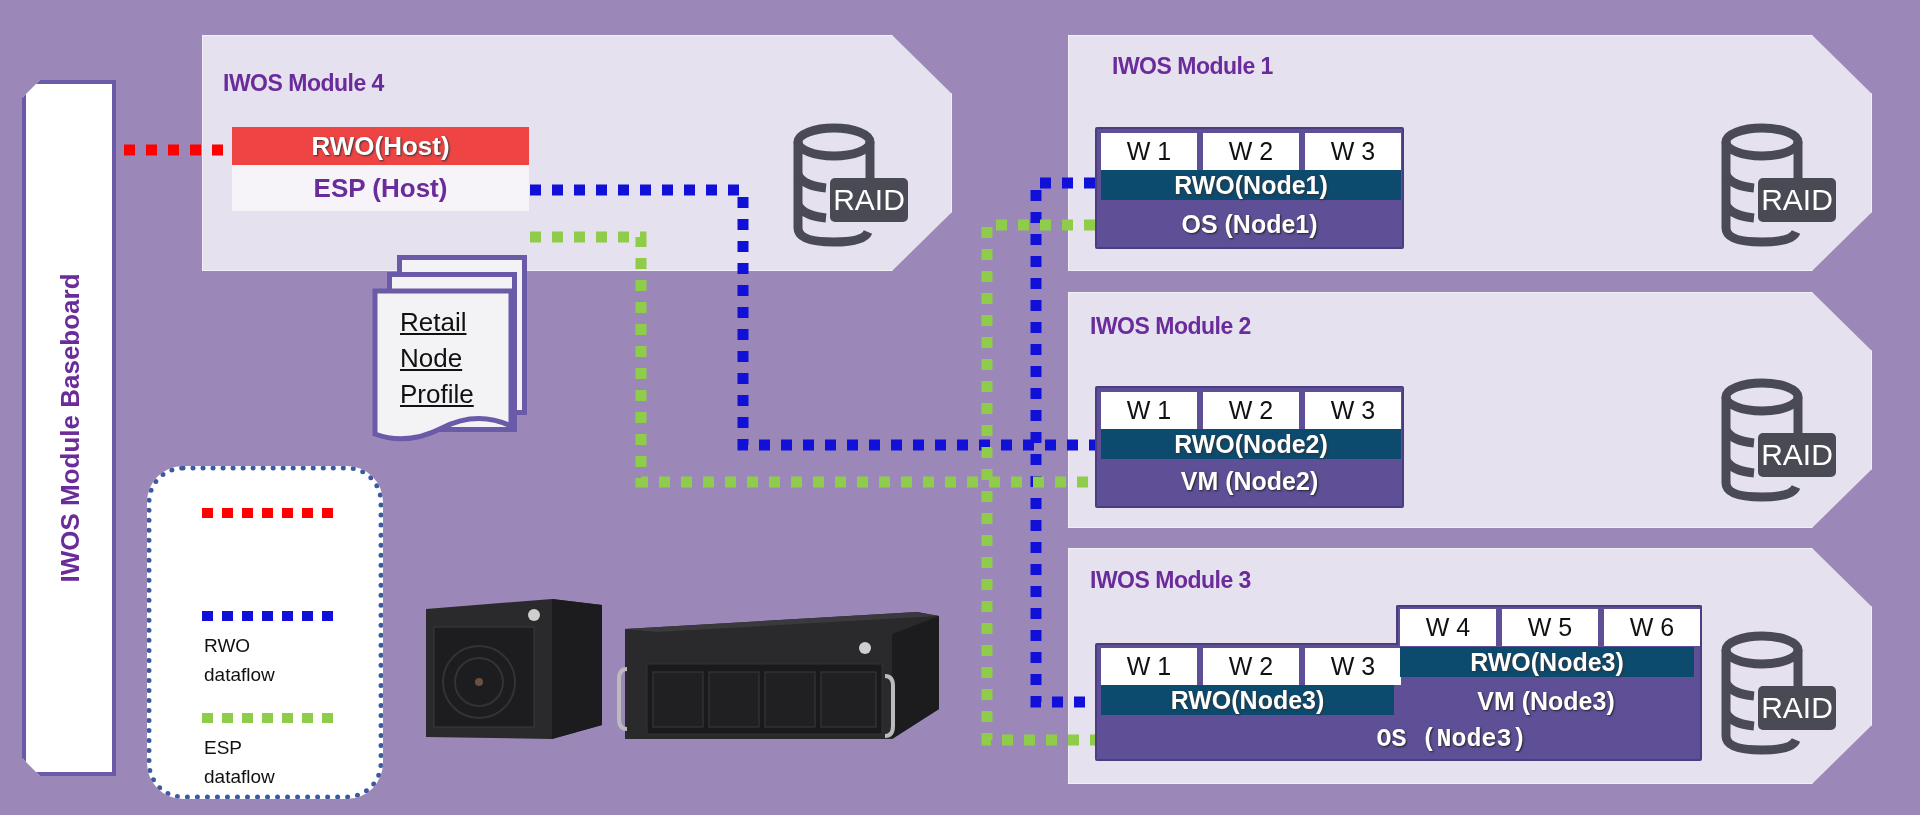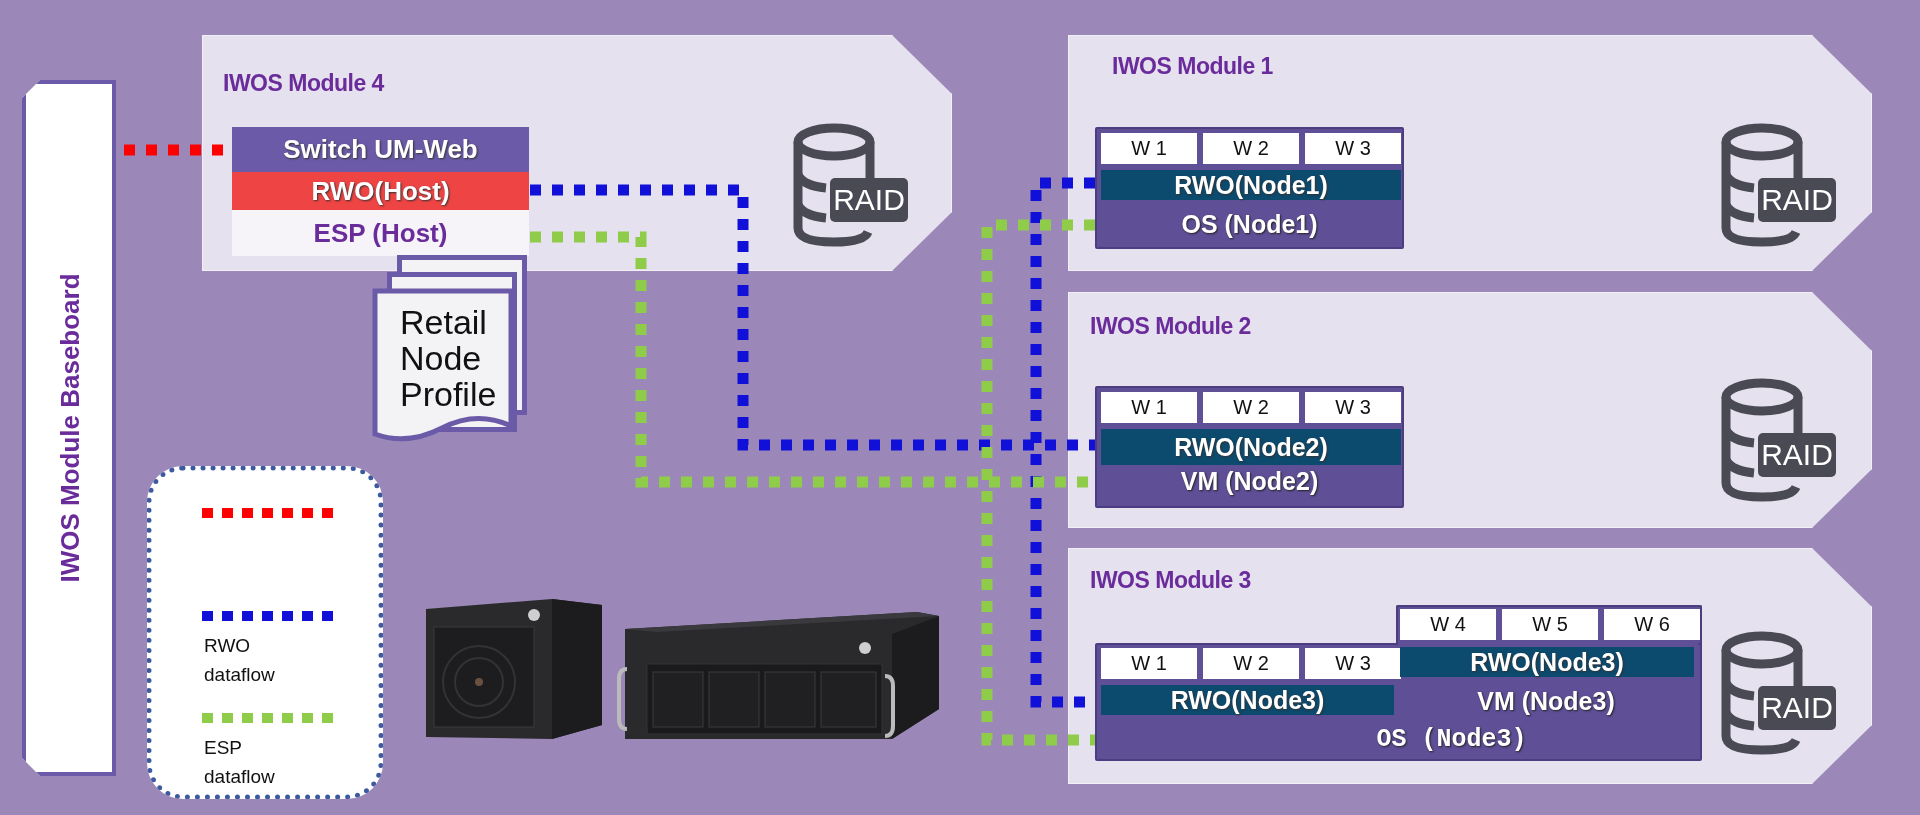--- a/index.html
+++ b/index.html
@@ -9,44 +9,43 @@
            clip-path: polygon(0 0, calc(100% - 60px) 0, 100% 25%, 100% 75%, calc(100% - 60px) 100%, 0 100%); }
   .panel-title { position:absolute; color:#6a2b9b; font-weight:bold; font-size:23px; letter-spacing:-0.5px; }
   .raid { position:absolute; width:120px; height:130px; }
   .host-stack { position:absolute; left:232px; top:127px; width:297px; }
   .host-row { height:42px; display:flex; align-items:center; justify-content:center; font-weight:bold; font-size:26px; }
   .r-switch { background:#6b5aa8; color:#fff; text-shadow:1px 1px 2px #333; }
   .r-rwo { background:#ef4444; color:#fff; text-shadow:1px 1px 2px #333; }
   .r-esp { background:#f6f3f9; color:#6a2b9b; }
   .node-box { position:absolute; background:#5f4f96; border:2px solid #4b3d80; border-radius:2px; }
   .w-row { position:absolute; display:flex; gap:6px; }
-  .w-cell { background:#fff; width:96px; height:31px; display:flex; align-items:center; justify-content:center; font-size:20px; color:#111; }
+  .w-cell { background:#fff; width:96px; height:37px; display:flex; align-items:center; justify-content:center; font-size:25px; color:#111; }
   .rwo-bar { position:absolute; background:#0c4a6e; color:#fff; font-weight:bold; font-size:25px; display:flex; align-items:center; justify-content:center; text-shadow:1px 1px 2px #333; }
   .os-label { position:absolute; color:#fff; font-weight:bold; font-size:25px; display:flex; align-items:center; justify-content:center; text-shadow:1px 1px 2px #222; }
   .baseboard { position:absolute; left:22px; top:80px; width:94px; height:696px; background:#fff; border:4px solid #6b5aa8; box-sizing:border-box;
                clip-path: polygon(18px 0, 100% 0, 100% 100%, 18px 100%, 0 calc(100% - 18px), 0 18px); }
   .baseboard-label { position:absolute; left:70px; top:428px; transform:translate(-50%,-50%) rotate(-90deg); white-space:nowrap; color:#6a2b9b; font-weight:bold; font-size:26px; }
   .legend { position:absolute; left:147px; top:466px; width:236px; height:333px; background:#fff; border:5px dotted #3b5aa0; border-radius:36px; box-sizing:border-box; }
   .legend-line { position:absolute; left:50px; height:10px; width:132px; }
   .legend-text { position:absolute; left:52px; font-size:19px; color:#111; line-height:29px; }
   .doc { position:absolute; background:#f3f2f4; border:5px solid #6b5aa8; box-sizing:border-box; }
-  .doc-text { position:absolute; font-size:34px; color:#111; line-height:36px; }
+  .doc-text { position:absolute; font-size:26px; color:#111; line-height:36px;text-decoration:underline; }
   svg.flows { position:absolute; left:0; top:0; }
   .hw { position:absolute; }
 </style>
 </head>
 <body>
 
 <div class="baseboard"></div>
 <div class="baseboard-label">IWOS Module Baseboard</div>
 
 <div class="panel" style="left:202px; top:35px; width:750px; height:236px;"></div>
 <div class="panel-title" style="left:223px; top:70px;">IWOS Module 4</div>
 <div class="host-stack">
-  <div class="host-row r-switch" style="height:45px;">Switch UM-Web</div>
   <div class="host-row r-rwo" style="height:38px;">RWO(Host)</div>
   <div class="host-row r-esp" style="height:46px;">ESP (Host)</div>
 </div>
 <svg class="raid" style="left:790px; top:120px;" viewBox="0 0 120 130">
   <ellipse cx="44" cy="22" rx="36" ry="14" fill="none" stroke="#4a4a55" stroke-width="9"></ellipse>
   <path d="M8 22 V108 Q8 122 44 122 Q74 122 78 112" fill="none" stroke="#4a4a55" stroke-width="9"></path>
   <path d="M80 22 V58" fill="none" stroke="#4a4a55" stroke-width="9"></path>
   <path d="M8 55 Q14 66 36 68" fill="none" stroke="#4a4a55" stroke-width="9"></path>
   <path d="M8 85 Q14 96 36 98" fill="none" stroke="#4a4a55" stroke-width="9"></path>
   <rect x="40" y="58" width="78" height="44" rx="5" fill="#4a4a55"></rect>
@@ -85,21 +84,21 @@
 </svg>
 
 <div class="panel" style="left:1068px; top:292px; width:804px; height:236px;"></div>
 <div class="panel-title" style="left:1090px; top:313px;">IWOS Module 2</div>
 <div class="node-box" style="left:1095px; top:386px; width:305px; height:118px;"></div>
 <div class="w-row" style="left:1101px; top:392px;">
   <div class="w-cell">W 1</div>
   <div class="w-cell">W 2</div>
   <div class="w-cell">W 3</div>
 </div>
-<div class="rwo-bar" style="left:1101px; top:429px; width:300px; height:36px;">RWO(Node2)</div>
+<div class="rwo-bar" style="left:1101px; top:429px; width:300px; height:30px;">RWO(Node2)</div>
 <div class="os-label" style="left:1097px; top:461px; width:305px; height:40px;">VM (Node2)</div>
 <svg class="raid" style="left:1718px; top:375px;" viewBox="0 0 120 130">
   <ellipse cx="44" cy="22" rx="36" ry="14" fill="none" stroke="#4a4a55" stroke-width="9"></ellipse>
   <path d="M8 22 V108 Q8 122 44 122 Q74 122 78 112" fill="none" stroke="#4a4a55" stroke-width="9"></path>
   <path d="M80 22 V58" fill="none" stroke="#4a4a55" stroke-width="9"></path>
   <path d="M8 55 Q14 66 36 68" fill="none" stroke="#4a4a55" stroke-width="9"></path>
   <path d="M8 85 Q14 96 36 98" fill="none" stroke="#4a4a55" stroke-width="9"></path>
   <rect x="40" y="58" width="78" height="44" rx="5" fill="#4a4a55"></rect>
   <text x="79" y="90" text-anchor="middle" font-size="30" fill="#fff" font-family="Liberation Sans, sans-serif">RAID</text>
 </svg>

